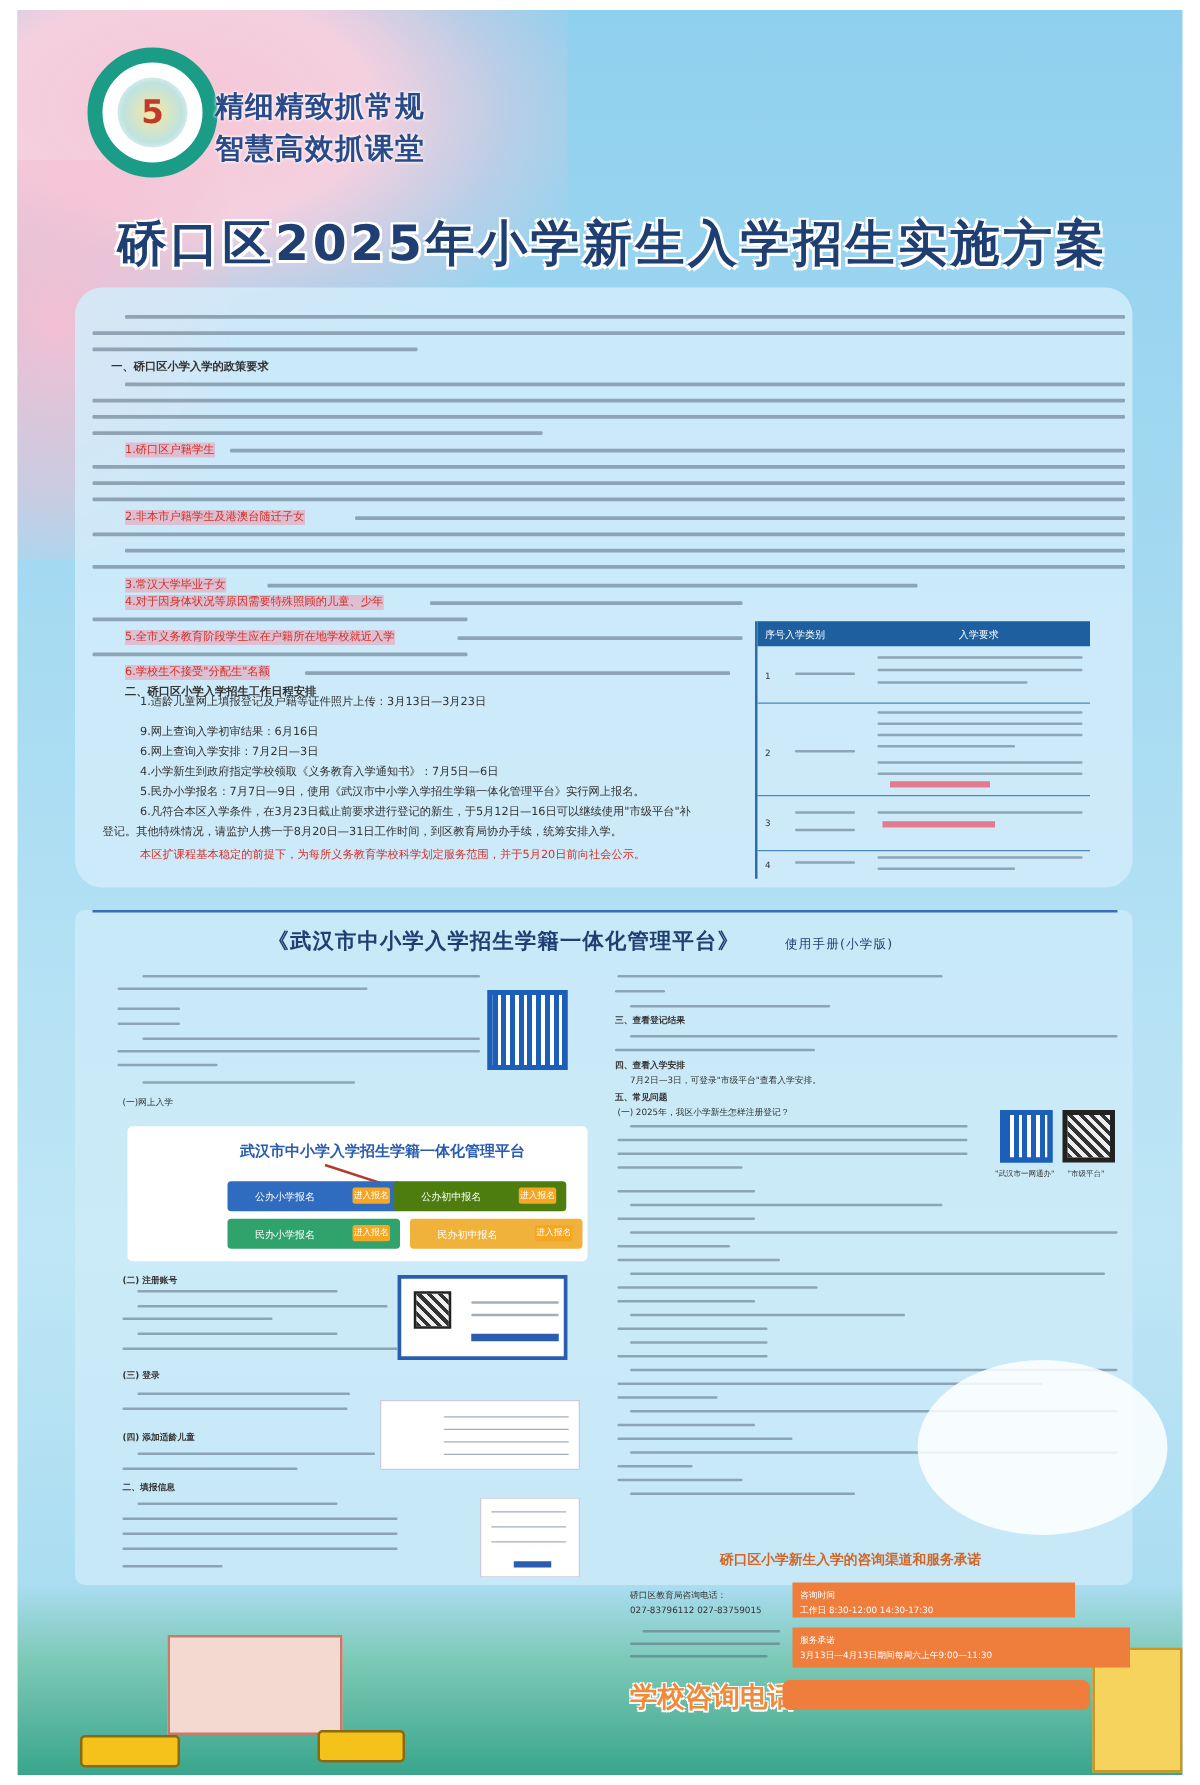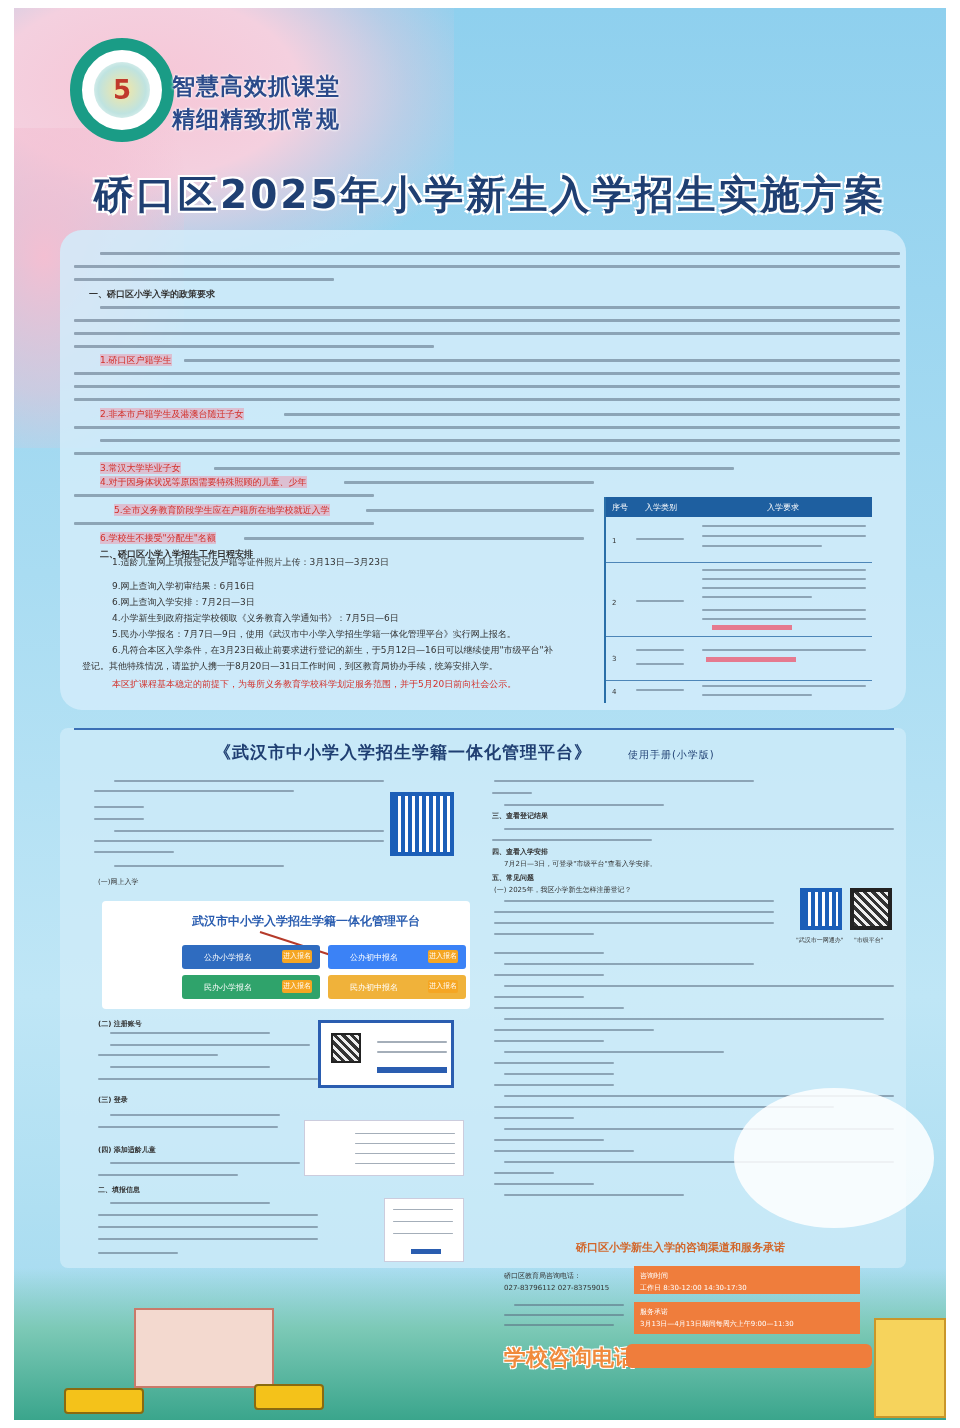--- a/index.html
+++ b/index.html
@@ -55,22 +55,22 @@
 <body>
 
 <div class="poster">
   <div class="blossom"></div>
   <div class="blossom2"></div>
 
   <div class="logo">
     <div class="logo-inner">5</div>
   </div>
   <div class="slogan">
+    <div>精细精致抓常规</div>
     <div>智慧高效抓课堂</div>
-    <div>精细精致抓常规</div>
   </div>
 
   <div class="main-title">硚口区2025年小学新生入学招生实施方案</div>
 
   <div class="panel1"></div>
 
   <div>
     <div class="text-line" style="left:86px;top:244px;width:800px;"></div>
     <div class="text-line" style="left:60px;top:257px;width:826px;"></div>
     <div class="text-line" style="left:60px;top:270px;width:260px;"></div>
@@ -97,21 +97,21 @@
     <div class="text-line" style="left:86px;top:431px;width:800px;"></div>
     <div class="text-line" style="left:60px;top:444px;width:826px;"></div>
   </div>
   <div class="txt red hl" style="left:86px;top:454px;">3.常汉大学毕业子女</div>
   <div class="text-line" style="left:200px;top:459px;width:520px;"></div>
   <div class="txt red hl" style="left:86px;top:468px;">4.对于因身体状况等原因需要特殊照顾的儿童、少年</div>
   <div>
     <div class="text-line" style="left:330px;top:473px;width:250px;"></div>
     <div class="text-line" style="left:60px;top:486px;width:300px;"></div>
   </div>
-  <div class="txt red hl" style="left:100px;top:496px;text-align:center;">5.全市义务教育阶段学生应在户籍所在地学校就近入学</div>
+  <div class="txt red hl" style="left:86px;top:496px;text-align:center;">5.全市义务教育阶段学生应在户籍所在地学校就近入学</div>
   <div>
     <div class="text-line" style="left:352px;top:501px;width:228px;"></div>
     <div class="text-line" style="left:60px;top:514px;width:300px;"></div>
   </div>
   <div class="txt red hl" style="left:86px;top:524px;">6.学校生不接受"分配生"名额</div>
   <div class="text-line" style="left:230px;top:529px;width:340px;"></div>
 
   <div class="txt bold" style="left:86px;top:540px;">二、硚口区小学入学招生工作日程安排</div>
   <div>
     <div class="txt" style="left:98px;top:548px;text-align:right;">1.适龄儿童网上填报登记及户籍等证件照片上传：3月13日—3月23日</div>
@@ -120,21 +120,21 @@
     <div class="txt" style="left:98px;top:604px;">4.小学新生到政府指定学校领取《义务教育入学通知书》：7月5日—6日</div>
     <div class="txt" style="left:98px;top:620px;">5.民办小学报名：7月7日—9日，使用《武汉市中小学入学招生学籍一体化管理平台》实行网上报名。</div>
     <div class="txt" style="left:98px;top:636px;">6.凡符合本区入学条件，在3月23日截止前要求进行登记的新生，于5月12日—16日可以继续使用"市级平台"补</div>
     <div class="txt" style="left:68px;top:652px;">登记。其他特殊情况，请监护人携一于8月20日—31日工作时间，到区教育局协办手续，统筹安排入学。</div>
   </div>
   <div class="txt red" style="left:98px;top:670px;">本区扩课程基本稳定的前提下，为每所义务教育学校科学划定服务范围，并于5月20日前向社会公示。</div>
 
   <div class="table">
     <div class="thead">
       <span style="width:22px;text-align:right;">序号</span>
-      <span style="width:66px;text-align:center;">入学类别</span>
+      <span style="width:66px;text-align:left;">入学类别</span>
       <span style="flex:1;text-align:center;">入学要求</span>
     </div>
     <div class="row" style="height:46px;">
       <span class="txt" style="left:6px;top:18px;font-size:7px;">1</span>
       <div class="text-line" style="left:30px;top:21px;width:48px;height:2px;"></div>
       <div class="text-line" style="left:96px;top:8px;width:164px;height:2px;"></div>
       <div class="text-line" style="left:96px;top:18px;width:164px;height:2px;"></div>
       <div class="text-line" style="left:96px;top:28px;width:120px;height:2px;"></div>
     </div>
     <div class="row" style="height:74px;">
@@ -184,21 +184,21 @@
   <div class="qr" style="left:376px;top:784px;width:64px;height:64px;"></div>
 
   <div class="txt" style="left:84px;top:868px;font-size:7px;">(一)网上入学</div>
   <div class="platform">
     <div class="ptitle">武汉市中小学入学招生学籍一体化管理平台</div>
     <div style="position:absolute;left:158px;top:30px;width:80px;height:2px;background:#b53a2a;transform:rotate(18deg);transform-origin:left;"></div>
     <div class="pbtn" style="left:80px;top:44px;background:#2f6cc0;">
       <span>公办小学报名</span>
       <span class="go">进入报名</span>
     </div>
-    <div class="pbtn" style="left:226px;top:44px;background:#3b82f6;">
+    <div class="pbtn" style="left:213px;top:44px;background:#4d7c0f;">
       <span>公办初中报名</span>
       <span class="go">进入报名</span>
     </div>
     <div class="pbtn" style="left:80px;top:74px;background:#2fa36b;">
       <span>民办小学报名</span>
       <span class="go">进入报名</span>
     </div>
     <div class="pbtn" style="left:226px;top:74px;background:#f0b23a;">
       <span>民办初中报名</span>
       <span class="go">进入报名</span>
@@ -310,19 +310,19 @@
   <div class="txt" style="left:490px;top:1274px;font-size:7px;">027-83796112  027-83759015</div>
   <div>
     <div class="text-line" style="left:500px;top:1296px;width:110px;height:2px;"></div>
     <div class="text-line" style="left:490px;top:1306px;width:120px;height:2px;"></div>
     <div class="text-line" style="left:490px;top:1316px;width:110px;height:2px;"></div>
   </div>
   <div class="orange-box" style="left:620px;top:1258px;width:226px;height:28px;">
     <div>咨询时间</div>
     <div>工作日 8:30-12:00  14:30-17:30</div>
   </div>
-  <div class="orange-box" style="left:620px;top:1294px;width:226px;height:32px;">
+  <div class="orange-box" style="left:620px;top:1294px;width:270px;height:32px;">
     <div>服务承诺</div>
     <div>3月13日—4月13日期间每周六上午9:00—11:30</div>
   </div>
   <div class="phone-label">学校咨询电话：</div>
   <div style="position:absolute;left:612px;top:1336px;width:246px;height:24px;background:#ef7d3c;border-radius:6px;"></div>
 </div>
 
 </body></html>

